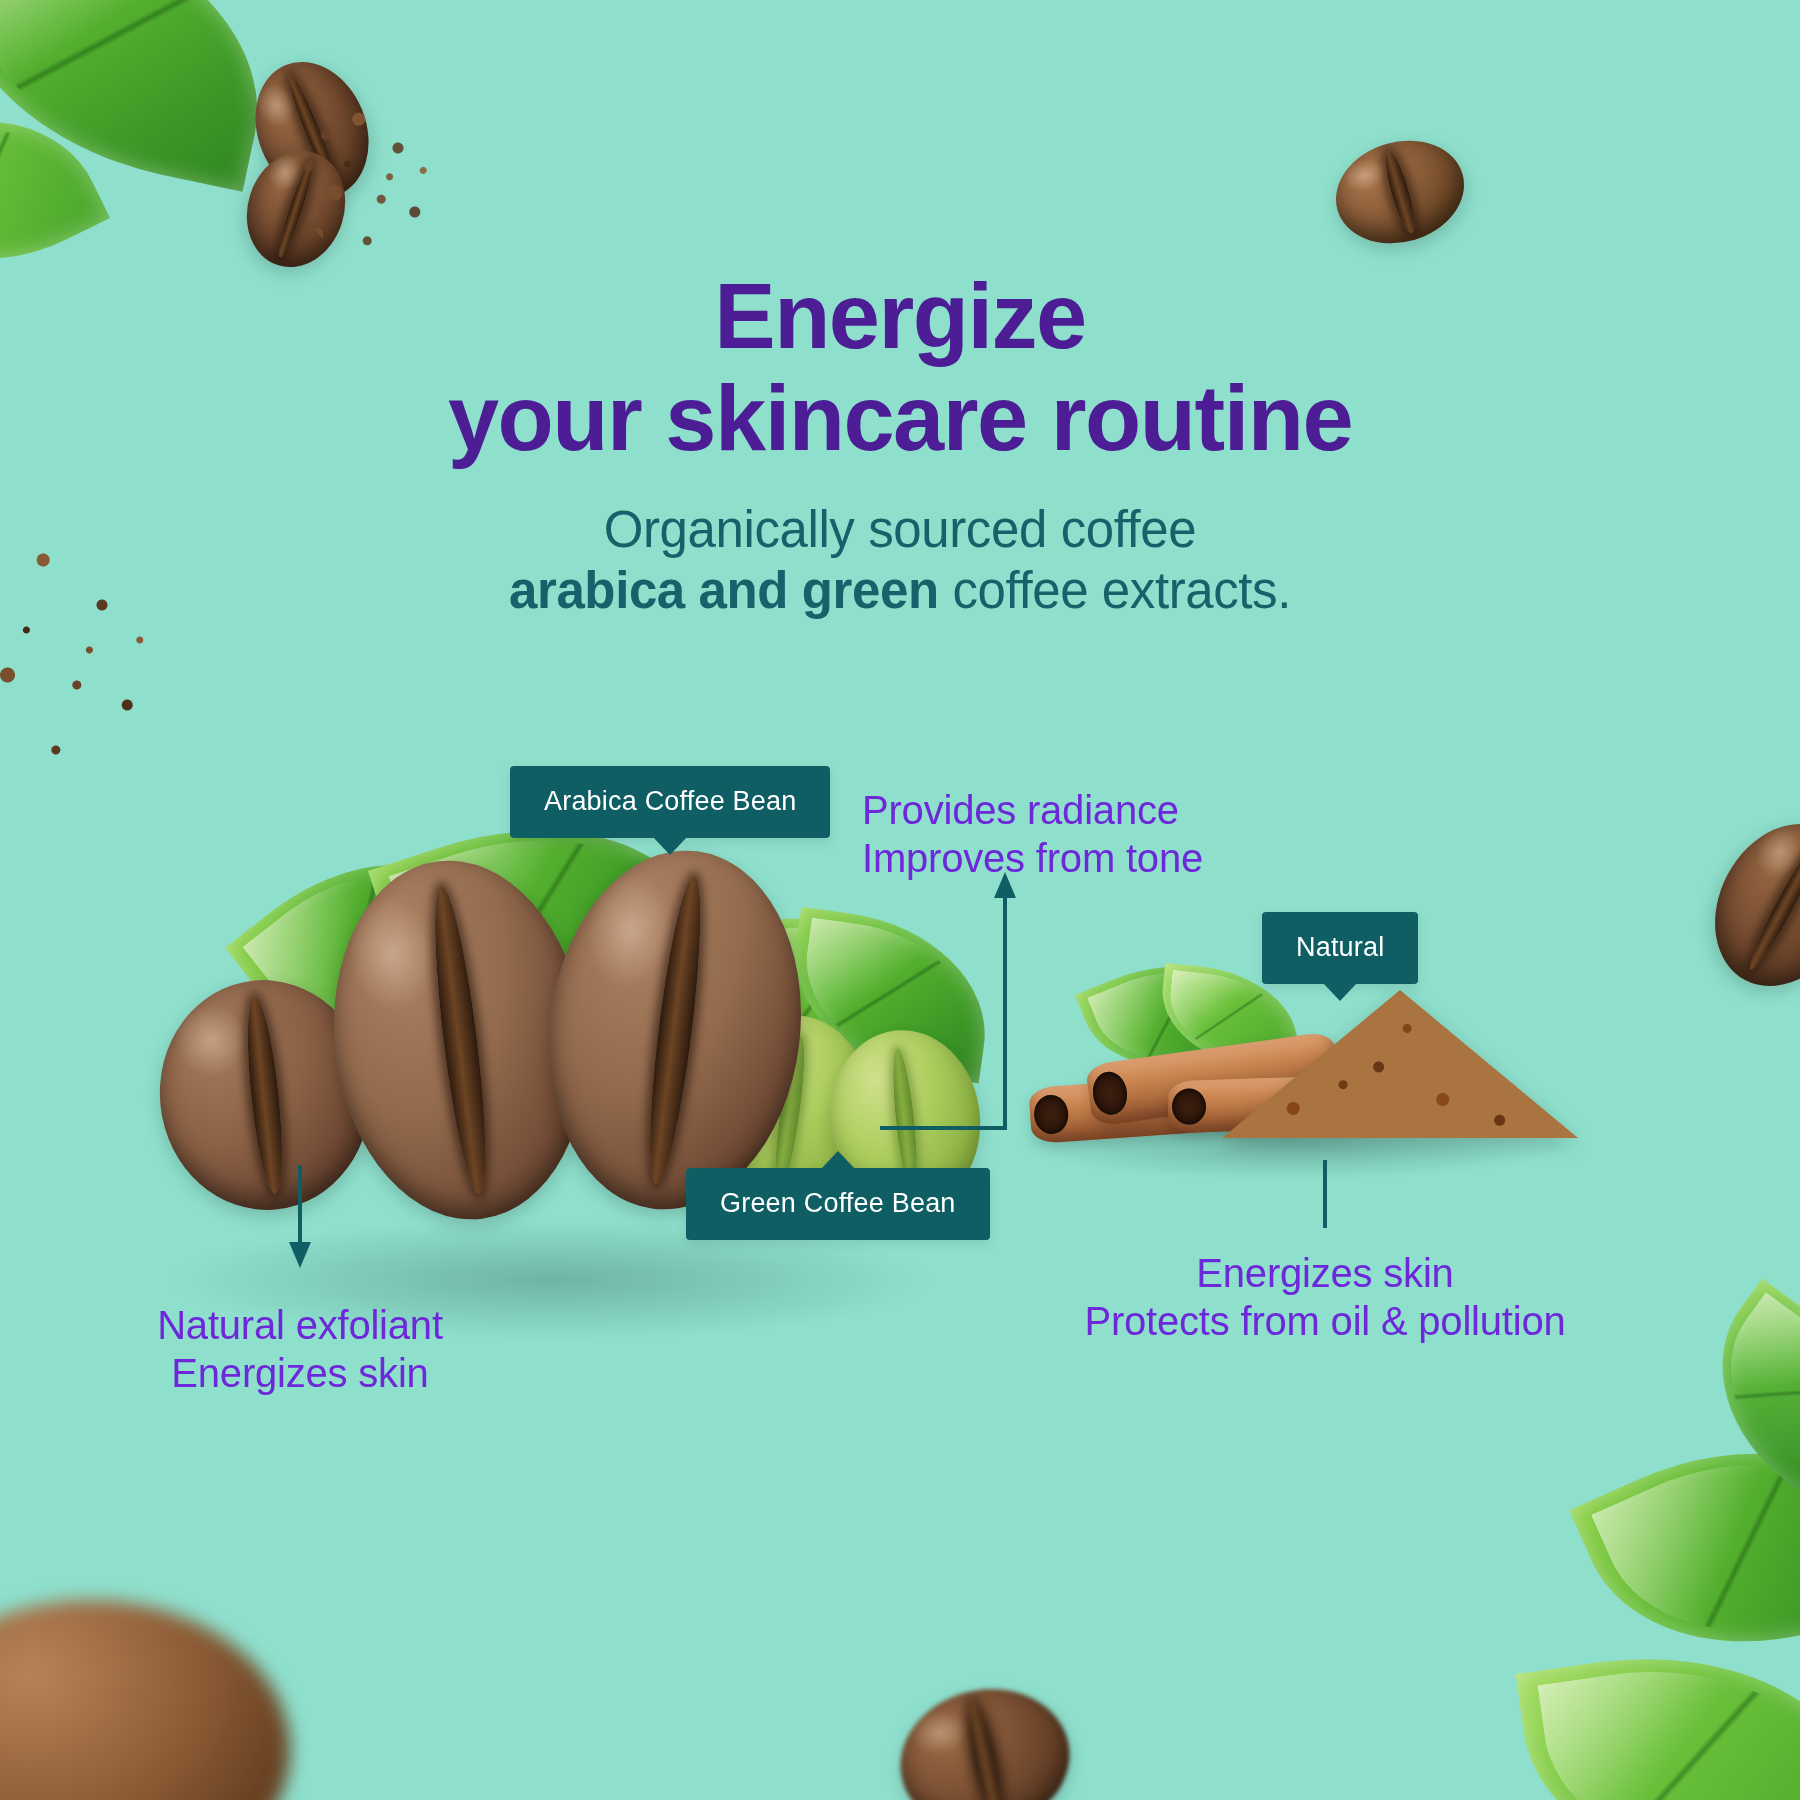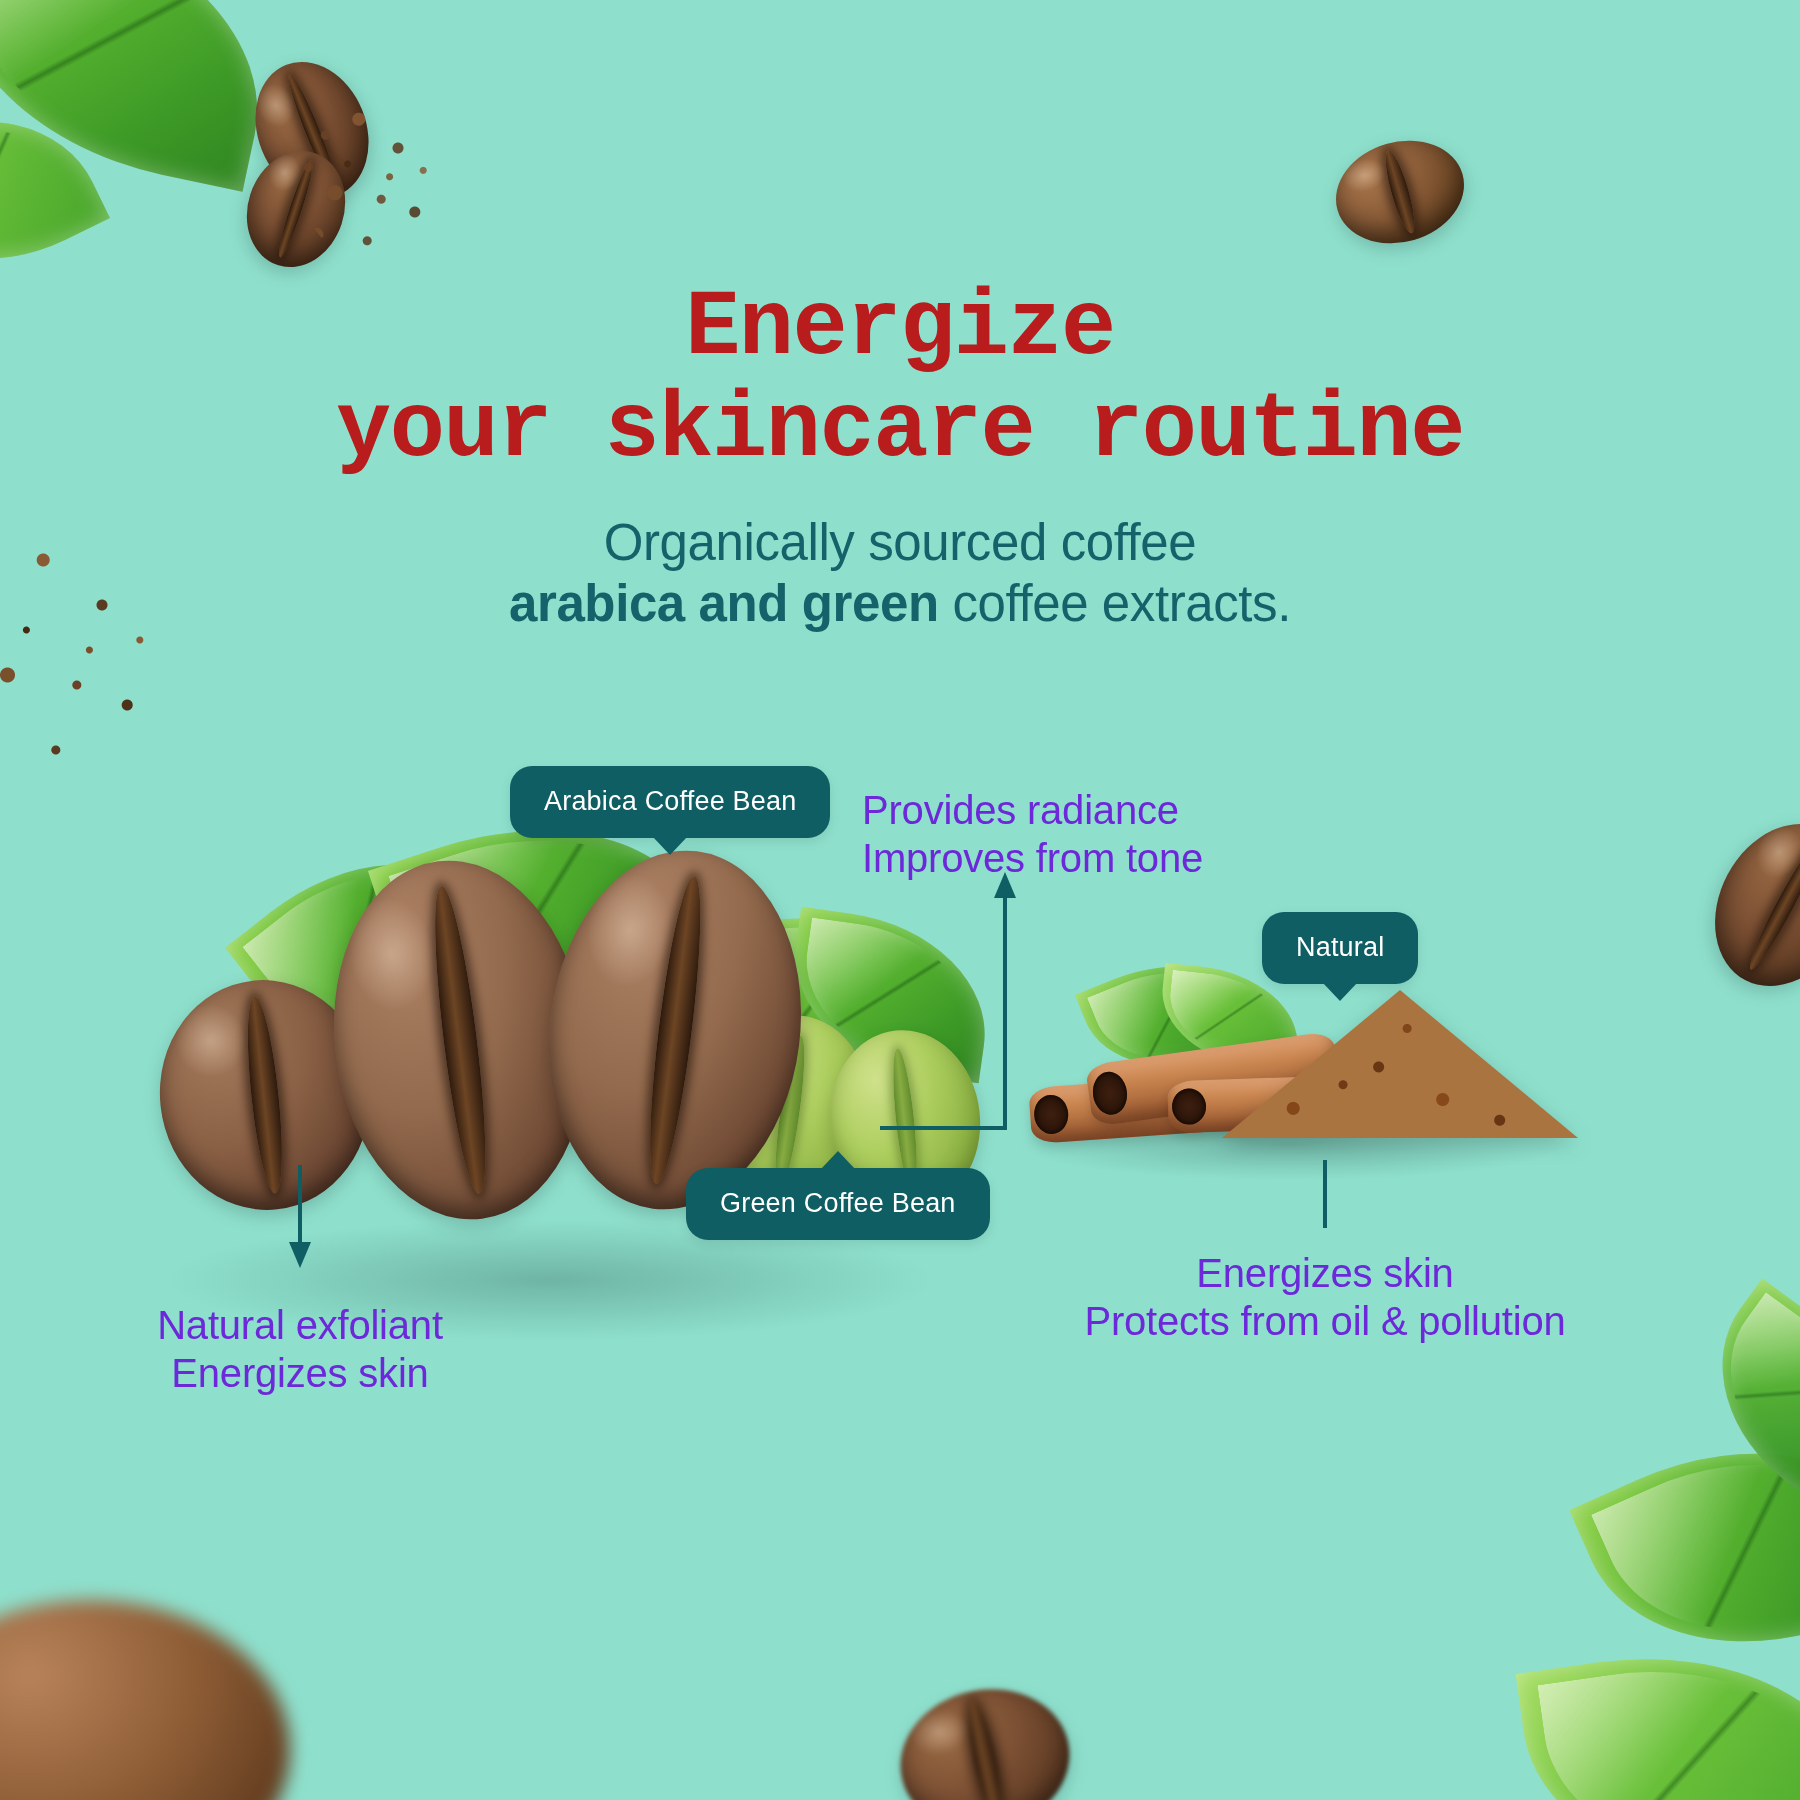--- a/index.html
+++ b/index.html
@@ -99,44 +99,43 @@
   }
 
   
   #headline-block {
     position: absolute;
     left: 0; right: 0;
     top: 262px;
     text-align: center;
   }
   #headline {
-    margin: 16px;
-    color: #b91c1c;
+    margin: 3px;
+    color: #4c1d95;
     font-size: 92px;
     font-weight: 700;
     line-height: 1.11;
     letter-spacing: -1.5px;
-    font-family: Liberation Mono, monospace;
   }
   #subheadline {
     margin: 30px 0 0 0;
     color: #16626a;
     font-size: 51px;
     font-weight: 400;
     line-height: 1.20;
     letter-spacing: -0.4px;
   }
   #subheadline b { font-weight: 700; }
 
   
   .badge {
     position: absolute;
     background: #0f5e64;
     color: #ffffff;
-    border-radius: 22px;
+    border-radius: 4px;
     font-size: 27px;
     font-weight: 400;
     letter-spacing: 0.2px;
     padding: 20px 34px 21px 34px;
     white-space: nowrap;
     box-shadow: 0 4px 12px rgba(0,0,0,0.10);
   }
   .badge .tail {
     position: absolute;
     width: 0; height: 0;

